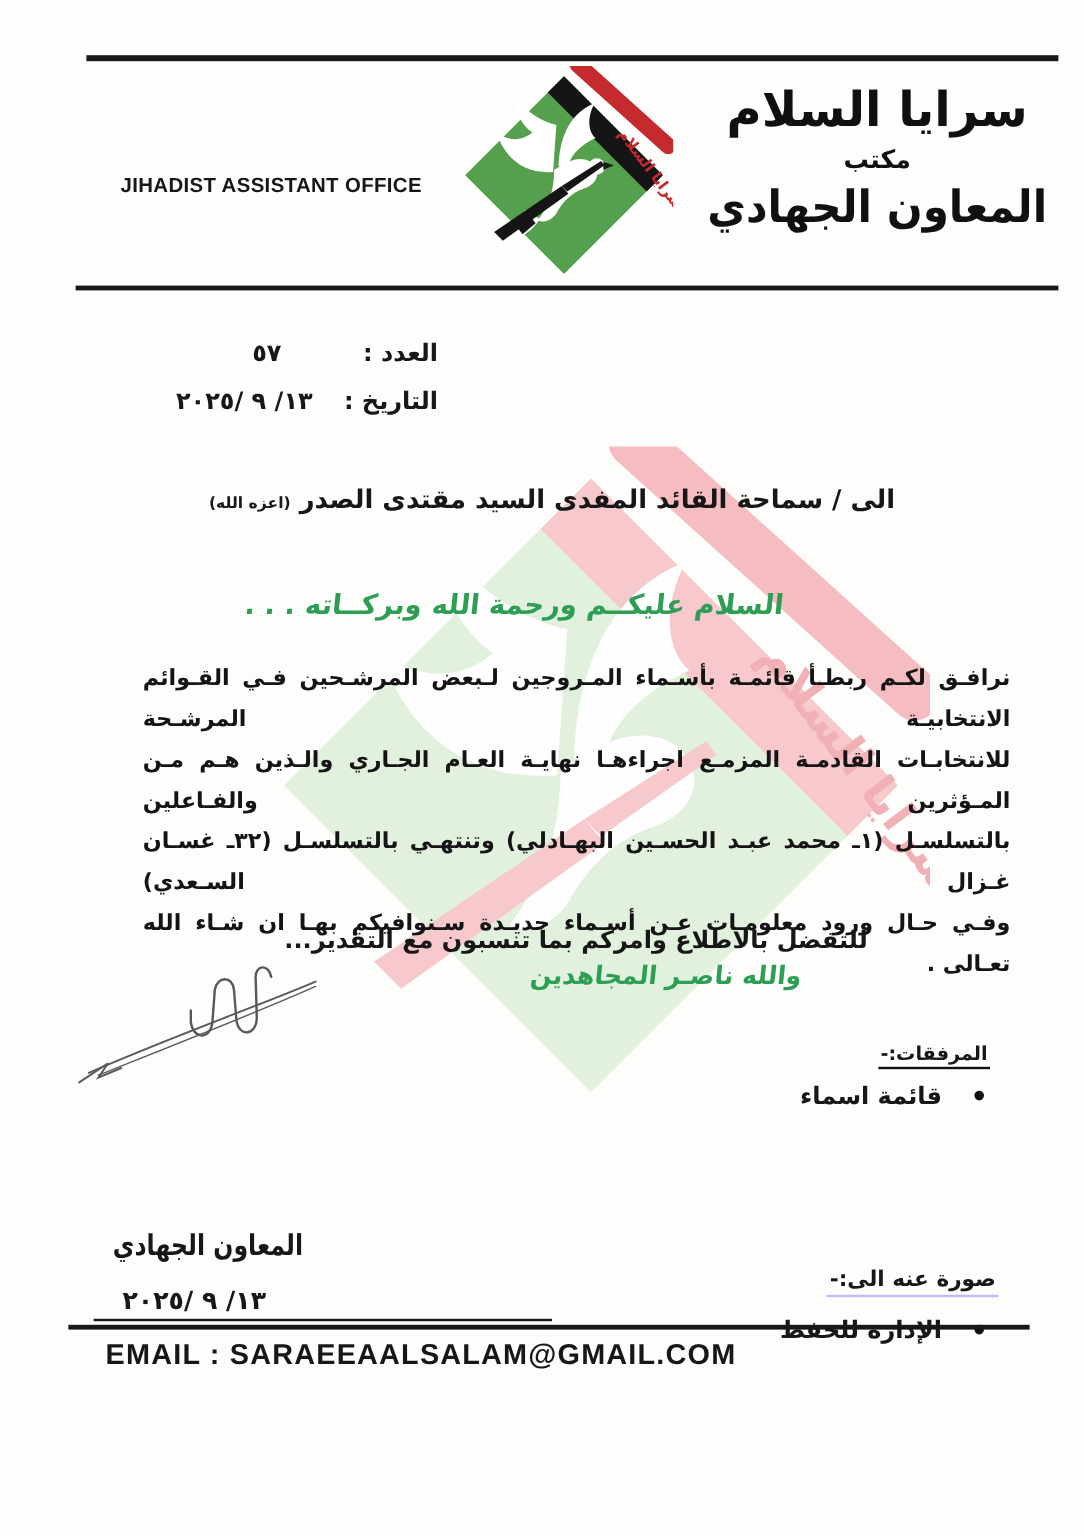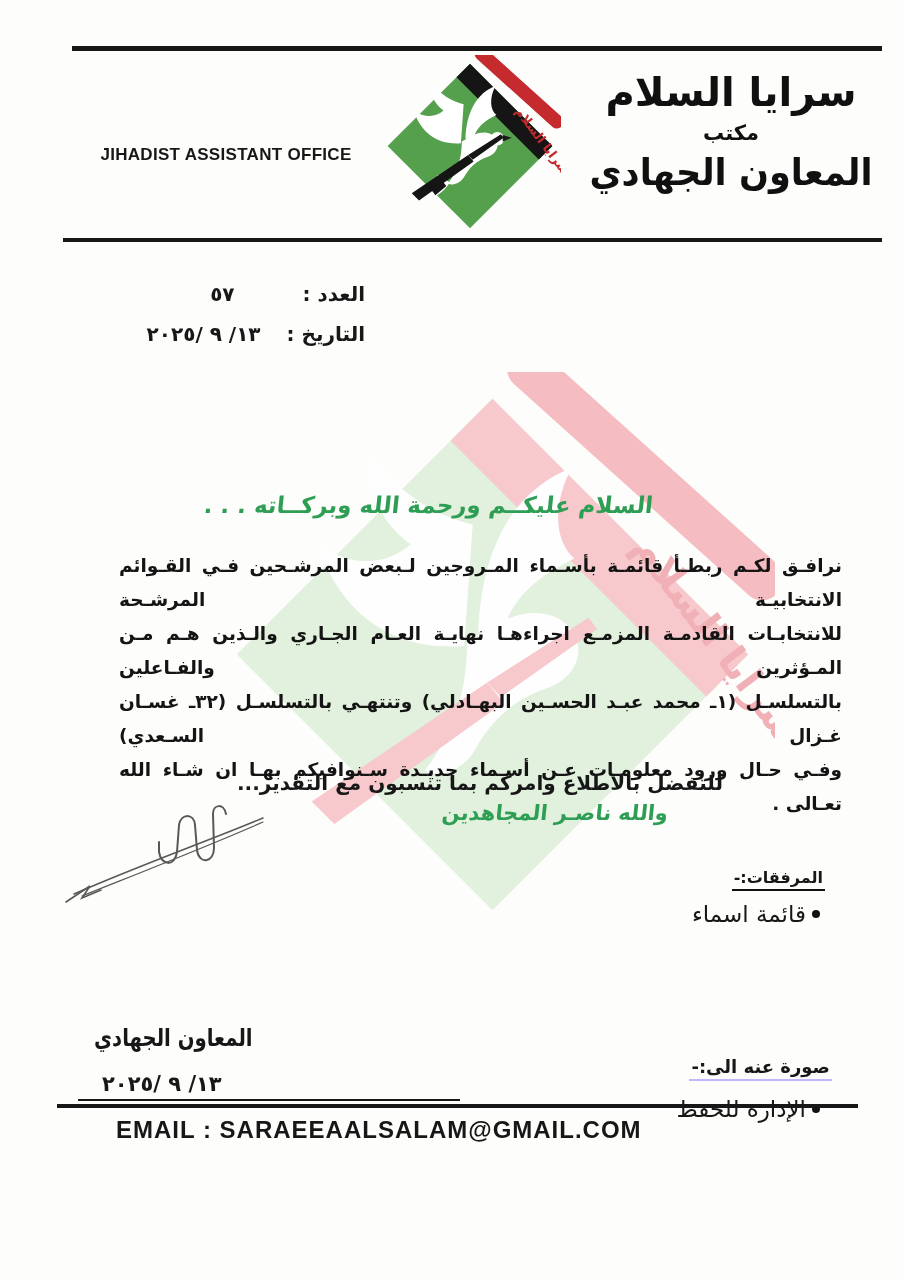--- a/index.html
+++ b/index.html
@@ -33,28 +33,28 @@
 
   
   .body-text{left:76px;top:549px;width:766px;direction:rtl;font-weight:700;font-size:18.5px;color:#141414;}
   .body-line{line-height:34px;text-align:justify;text-align-last:justify;margin-left:43px;}
   .body-line.last{text-align-last:right;}
   .closing{left:180px;top:749px;width:600px;text-align:center;direction:rtl;font-weight:700;font-size:20px;white-space:nowrap;margin-top:22px;}
   .motto{left:436px;top:801px;width:238px;text-align:center;direction:rtl;color:#2f9e55;font-weight:700;font-size:21px;transform:skewX(-6deg);white-space:nowrap;}
 
   
   .att-title{right:78px;top:868px;direction:rtl;font-weight:700;font-size:16px;border-bottom:2.5px solid #111;padding:0 2px 2px 2px;}
-  .bullet-row{position:absolute;direction:rtl;display:flex;align-items:center;gap:6px;font-weight:400;font-size:23px;}
+  .bullet-row{position:absolute;direction:rtl;display:flex;align-items:center;gap:27px;font-weight:700;font-size:20px;}
   .dot{width:8px;height:8px;border-radius:50%;background:#111;flex:0 0 auto;}
 
   
   .sig-title{left:94px;top:1024px;direction:rtl;font-weight:700;font-size:24px;transform:scaleX(.82);transform-origin:left center;white-space:nowrap;}
   .sig-date{left:102px;top:1072px;font-weight:700;font-size:21px;letter-spacing:2px;direction:ltr;unicode-bidi:bidi-override;white-space:nowrap;}
   .cc-title{right:71px;top:1056px;direction:rtl;font-weight:700;font-size:18px;border-bottom:2px solid #c4b5fd;padding:0 2px 2px 2px;}
-  .email{left:88px;top:1116px;font-family:"Liberation Sans",sans-serif;font-weight:700;font-size:24px;letter-spacing:1px;white-space:nowrap;margin-left:28px;}
+  .email{left:88px;top:1116px;font-family:"Liberation Sans",sans-serif;font-weight:700;font-size:24px;letter-spacing:1px;white-space:nowrap;}
 
   svg{display:block;}
   svg text{font-family:"DejaVu Sans",sans-serif;}
 </style>
 </head>
 <body>
 
 <div class="page">
 
   <svg class="abs" style="left:210px;top:372px;opacity:.85;" width="565" height="565" viewBox="0 0 200 200">
@@ -104,20 +104,24 @@
 
   <div class="meta-row" style="right:538px;top:282px;gap:68px;">
     <span>العدد :</span>
     <span>٥٧</span>
   </div>
   <div class="meta-row" style="right:538px;top:322px;gap:26px;">
     <span>التاريخ :</span>
     <span class="num-ltr">٢٠٢٥/ ٩ /١٣</span>
   </div>
 
+  <div class="abs addr1">
+    <span>الى / سماحة القائد المفدى السيد مقتدى الصدر</span>
+    <span class="paren">(اعزه الله)</span>
+  </div>
 
   <div class="abs greeting">السلام عليكــم ورحمة الله وبركــاته . . .</div>
 
   <div class="abs body-text">
     <div class="body-line">نرافـق لكـم ربطـأ قائمـة بأسـماء المـروجين لـبعض المرشـحين فـي القـوائم الانتخابيـة المرشـحة</div>
     <div class="body-line">للانتخابـات القادمـة المزمـع اجراءهـا نهايـة العـام الجـاري والـذين هـم مـن المـؤثرين والفـاعلين</div>
     <div class="body-line">بالتسلسـل (١ـ محمد عبـد الحسـين البهـادلي) وتنتهـي بالتسلسـل (٣٢ـ غسـان غـزال السـعدي)</div>
     <div class="body-line last">وفـي حـال ورود معلومـات عـن أسـماء جديـدة سـنوافيكم بهـا ان شـاء الله تعـالى .</div>
   </div>
 

